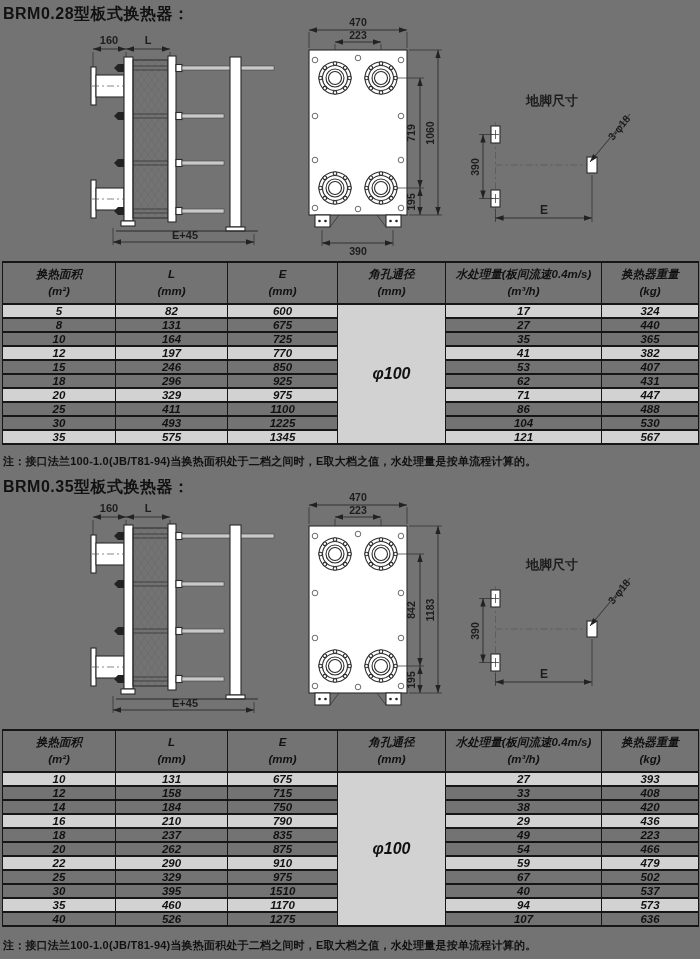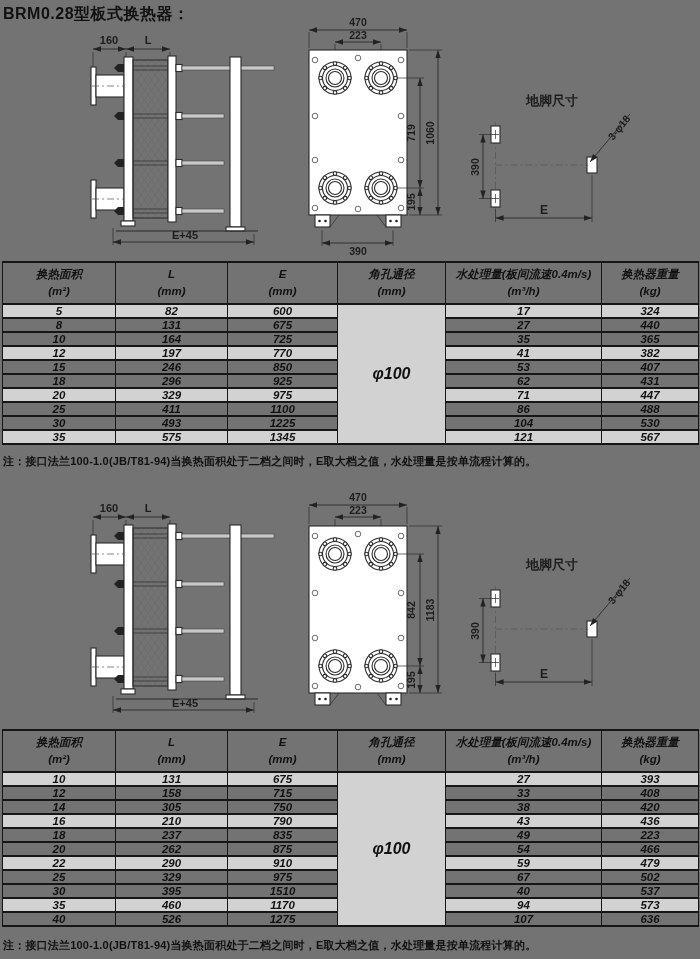--- a/index.html
+++ b/index.html
@@ -370,20 +370,21 @@
           <td>35</td>
           <td>575</td>
           <td>1345</td>
           <td>121</td>
           <td>567</td>
         </tr>
       </tbody>
   </table>
   <div class="note" style="top:454px;">注：接口法兰100-1.0(JB/T81-94)当换热面积处于二档之间时，E取大档之值，水处理量是按单流程计算的。</div>
 
+  <h2 class="section-title" style="top:477px;">BRM0.35型板式换热器：</h2>
 
   <svg class="drawing" style="left:78px; top:498px;" width="205" height="218" viewBox="0 0 205 218">
     <defs>
       <pattern id="hp2" width="7" height="10" patternUnits="userSpaceOnUse">
         <path d="M3.5,0 L7,5 L3.5,10 L0,5 Z" fill="none" stroke="#666" stroke-width="0.6"></path>
       </pattern>
       <marker id="m4" markerWidth="10" markerHeight="8" refX="9" refY="3" orient="auto-start-reverse">
         <path d="M0,0 L9,3 L0,6 Z" fill="#222"></path>
       </marker>
     </defs>
@@ -620,30 +621,30 @@
         </tr>
         <tr>
           <td>12</td>
           <td>158</td>
           <td>715</td>
           <td>33</td>
           <td>408</td>
         </tr>
         <tr>
           <td>14</td>
-          <td>305</td>
+          <td>184</td>
           <td>750</td>
           <td>38</td>
           <td>420</td>
         </tr>
         <tr class="shaded">
           <td>16</td>
           <td>210</td>
           <td>790</td>
-          <td>43</td>
+          <td>29</td>
           <td>436</td>
         </tr>
         <tr>
           <td>18</td>
           <td>237</td>
           <td>835</td>
           <td>49</td>
           <td>223</td>
         </tr>
         <tr>

